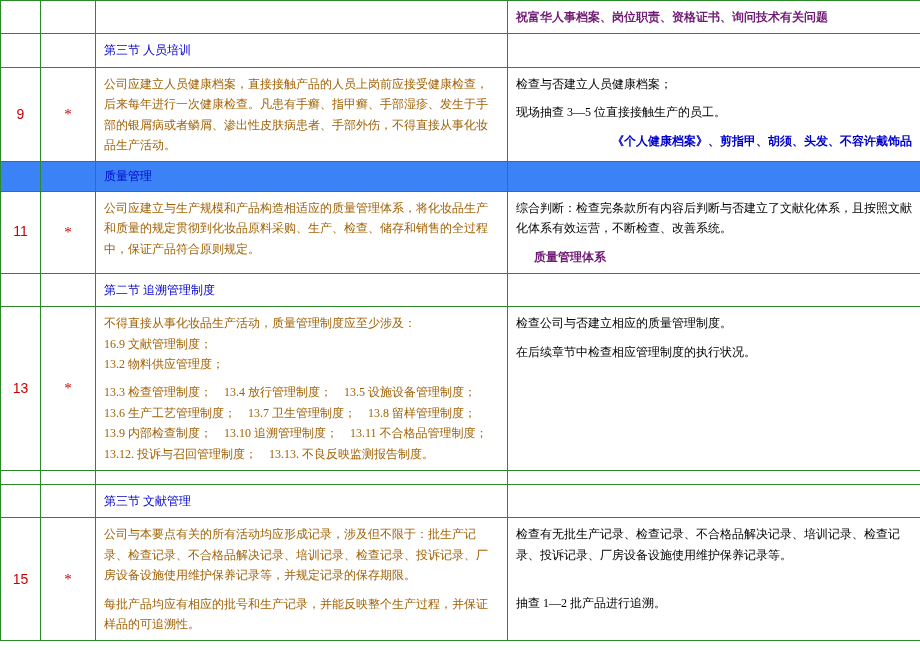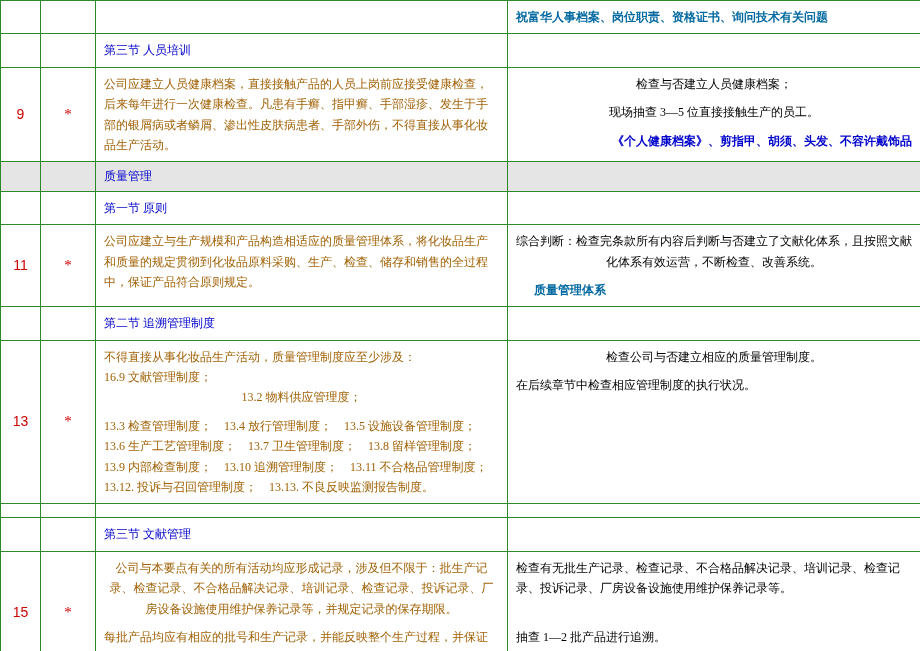--- a/index.html
+++ b/index.html
@@ -41,41 +41,40 @@
       text-align: center;
       vertical-align: middle;
     }
     .blue {
       color: #0000cc;
     }
     .green {
       color: #a16207;
     }
     .red-bold {
-      color: #0369a1;
+      color: #701a75;
       font-weight: bold;
     }
     .blue-bold {
       color: #0000cc;
       font-weight: bold;
       text-align: right;
     }
     .section-header {
-      background: #e5e5e5;
+      background: #3b82f6;
     }
     .section-header td {
       padding: 4px 8px;
     }
     .empty-narrow td {
       padding: 2px;
       height: 14px;
     }
     .p-spaced {
       margin-bottom: 8px;
-      text-align: center;
     }
     .indent {
       text-indent: 1.5em;
     }
   </style>
 </head>
 <body>
 
 <table>
   <colgroup>
@@ -110,26 +109,20 @@
       </td>
     </tr>
 
     <tr class="section-header">
       <td></td>
       <td></td>
       <td class="blue">质量管理</td>
       <td></td>
     </tr>
 
-    <tr>
-      <td></td>
-      <td></td>
-      <td class="blue">第一节 原则</td>
-      <td></td>
-    </tr>
 
     <tr>
       <td class="num">11</td>
       <td class="star">*</td>
       <td class="green">公司应建立与生产规模和产品构造相适应的质量管理体系，将化妆品生产和质量的规定贯彻到化妆品原料采购、生产、检查、储存和销售的全过程中，保证产品符合原则规定。</td>
       <td>
         <p class="p-spaced">综合判断：检查完条款所有内容后判断与否建立了文献化体系，且按照文献化体系有效运营，不断检查、改善系统。</p>
         <p class="red-bold indent">质量管理体系</p>
       </td>
     </tr>

